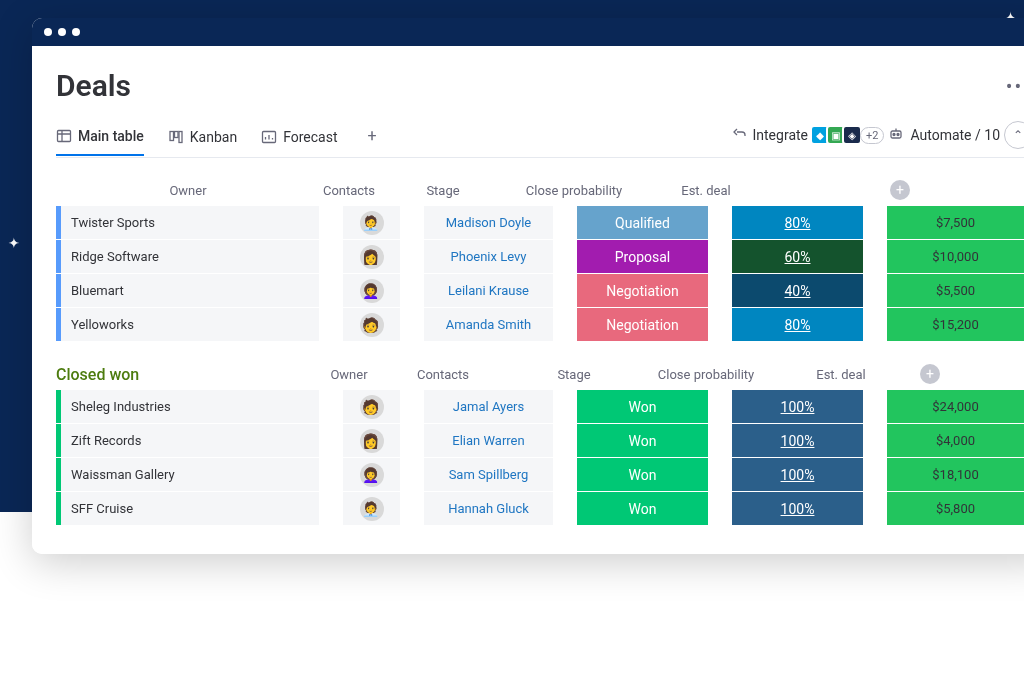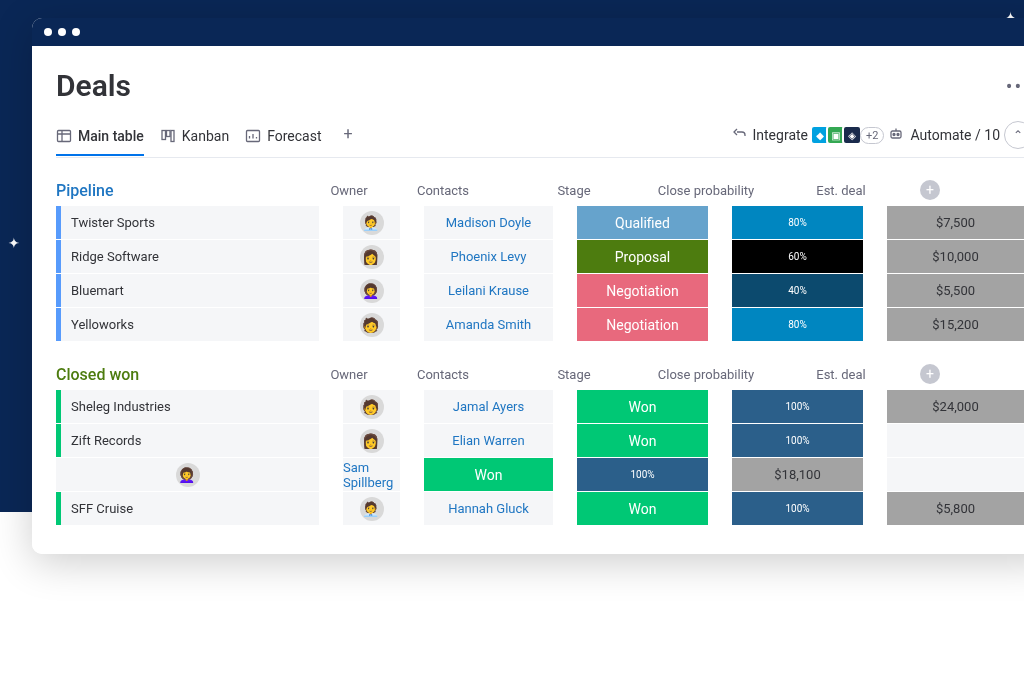--- a/index.html
+++ b/index.html
@@ -41,21 +41,21 @@
   .page-title { font-size: 30px; font-weight: 600; color: #323338; }
   .more-dots { color: #676879; font-size: 20px; letter-spacing: 2px; cursor: pointer; }
 
   .toolbar {
     display: flex;
     align-items: center;
     margin-top: 18px;
     border-bottom: 1px solid #e6e9ef;
     padding-bottom: 0;
   }
-  .tabs { display: flex; gap: 16px; align-items: flex-start; }
+  .tabs { display: flex; gap: 24px; align-items: flex-end; }
   .tab { display: flex; align-items: center; gap: 6px; font-size: 14px; color: #323338; padding: 4px 0 10px 0; cursor: pointer; }
   .tab.active { border-bottom: 2px solid #0073ea; margin-bottom: -1px; font-weight: 500; }
   .tab-icon { width: 16px; height: 16px; display:inline-flex; align-items:center; justify-content:center; color:#676879; }
   .add-tab { color: #676879; font-size: 16px; padding: 0 6px 10px 6px; cursor: pointer; }
 
   .toolbar-right { margin-left: auto; display: flex; align-items: center; gap: 4px; padding-bottom: 8px; }
   .tb-item { display: flex; align-items: center; gap: 6px; font-size: 14px; color: #323338; cursor: pointer; }
   .badge-stack { display:flex; align-items:center; }
   .badge-stack .bg { width:20px; height:20px; border-radius:4px; margin-left:-4px; border:2px solid #fff; display:flex; align-items:center; justify-content:center; font-size:10px; color:#fff; }
   .badge-stack .count { font-size:11px; color:#676879; border:1px solid #c5c7d0; border-radius:10px; padding:1px 5px; margin-left:-2px; background:#fff; }
@@ -80,22 +80,22 @@
   .row .cell-name {
     background:#f5f6f8;
     border-left: 5px solid;
     padding: 0 10px;
     display:flex; align-items:center;
     border-right: 1px solid #fff;
   }
   .row .cell-owner { background:#f5f6f8; display:flex; align-items:center; justify-content:center; border-right:1px solid #fff; }
   .row .cell-contact { background:#f5f6f8; display:flex; align-items:center; justify-content:center; color:#1f76c2; border-right:1px solid #fff; cursor:pointer; }
   .row .cell-stage { display:flex; align-items:center; justify-content:center; color:#fff; border-right:1px solid #fff; font-size:14px; }
-  .row .cell-prob { display:flex; align-items:center; justify-content:center; color:#fff; border-right:1px solid #fff; font-size:10px; }
-  .row .cell-deal { background:#a3a3a3; display:flex; align-items:center; justify-content:center; border-right:1px solid #fff; }
+  .row .cell-prob { display:flex; align-items:center; justify-content:center; color:#fff; border-right:1px solid #fff; font-size:14px;text-decoration:underline; }
+  .row .cell-deal { background:#22c55e; display:flex; align-items:center; justify-content:center; border-right:1px solid #fff; }
   .row .cell-end { background:#f5f6f8; }
 
   .avatar { width:24px; height:24px; border-radius:50%; background:#d9d9d9; display:flex; align-items:center; justify-content:center; font-size:14px; }
 </style>
 </head>
 <body>
 
 <span class="star s1">✦</span>
 <span class="star s2">✦</span>
 <span class="star s3">✦</span>
@@ -177,21 +177,20 @@
         </div>
         <div class="circle-btn">
           <span>⌃</span>
         </div>
       </div>
     </div>
 
     <div id="groups-container">
         <div class="group">
           <div class="group-header">
-            <div class="group-title" style="color:#1f76c2">Pipeline</div>
             <div class="col">Owner</div>
             <div class="col">Contacts</div>
             <div class="col">Stage</div>
             <div class="col">Close probability</div>
             <div class="col">Est. deal</div>
             <div class="add-col">+</div>
           </div>
           <div class="rows">
             <div class="row">
               <div class="cell-name" style="border-left-color:#579bfc">Twister Sports</div>
@@ -203,22 +202,22 @@
               <div class="cell-prob" style="background:#0086c0">80%</div>
               <div class="cell-deal">$7,500</div>
               <div class="cell-end"></div>
             </div>
             <div class="row">
               <div class="cell-name" style="border-left-color:#579bfc">Ridge Software</div>
               <div class="cell-owner">
                 <div class="avatar">👩</div>
               </div>
               <div class="cell-contact">Phoenix Levy</div>
-              <div class="cell-stage" style="background:#4d7c0f">Proposal</div>
-              <div class="cell-prob" style="background:#000000">60%</div>
+              <div class="cell-stage" style="background:#a21caf">Proposal</div>
+              <div class="cell-prob" style="background:#14532d">60%</div>
               <div class="cell-deal">$10,000</div>
               <div class="cell-end"></div>
             </div>
             <div class="row">
               <div class="cell-name" style="border-left-color:#579bfc">Bluemart</div>
               <div class="cell-owner">
                 <div class="avatar">👩‍🦱</div>
               </div>
               <div class="cell-contact">Leilani Krause</div>
               <div class="cell-stage" style="background:#e8697d">Negotiation</div>
@@ -262,23 +261,25 @@
               <div class="cell-end"></div>
             </div>
             <div class="row">
               <div class="cell-name" style="border-left-color:#00c875">Zift Records</div>
               <div class="cell-owner">
                 <div class="avatar">👩</div>
               </div>
               <div class="cell-contact">Elian Warren</div>
               <div class="cell-stage" style="background:#00c875">Won</div>
               <div class="cell-prob" style="background:#2b5f8a">100%</div>
-              <div class="cell-end"></div>
-            </div>
-            <div class="row">
+              <div class="cell-deal">$4,000</div>
+              <div class="cell-end"></div>
+            </div>
+            <div class="row">
+              <div class="cell-name" style="border-left-color:#00c875">Waissman Gallery</div>
               <div class="cell-owner">
                 <div class="avatar">👩‍🦱</div>
               </div>
               <div class="cell-contact">Sam Spillberg</div>
               <div class="cell-stage" style="background:#00c875">Won</div>
               <div class="cell-prob" style="background:#2b5f8a">100%</div>
               <div class="cell-deal">$18,100</div>
               <div class="cell-end"></div>
             </div>
             <div class="row">

